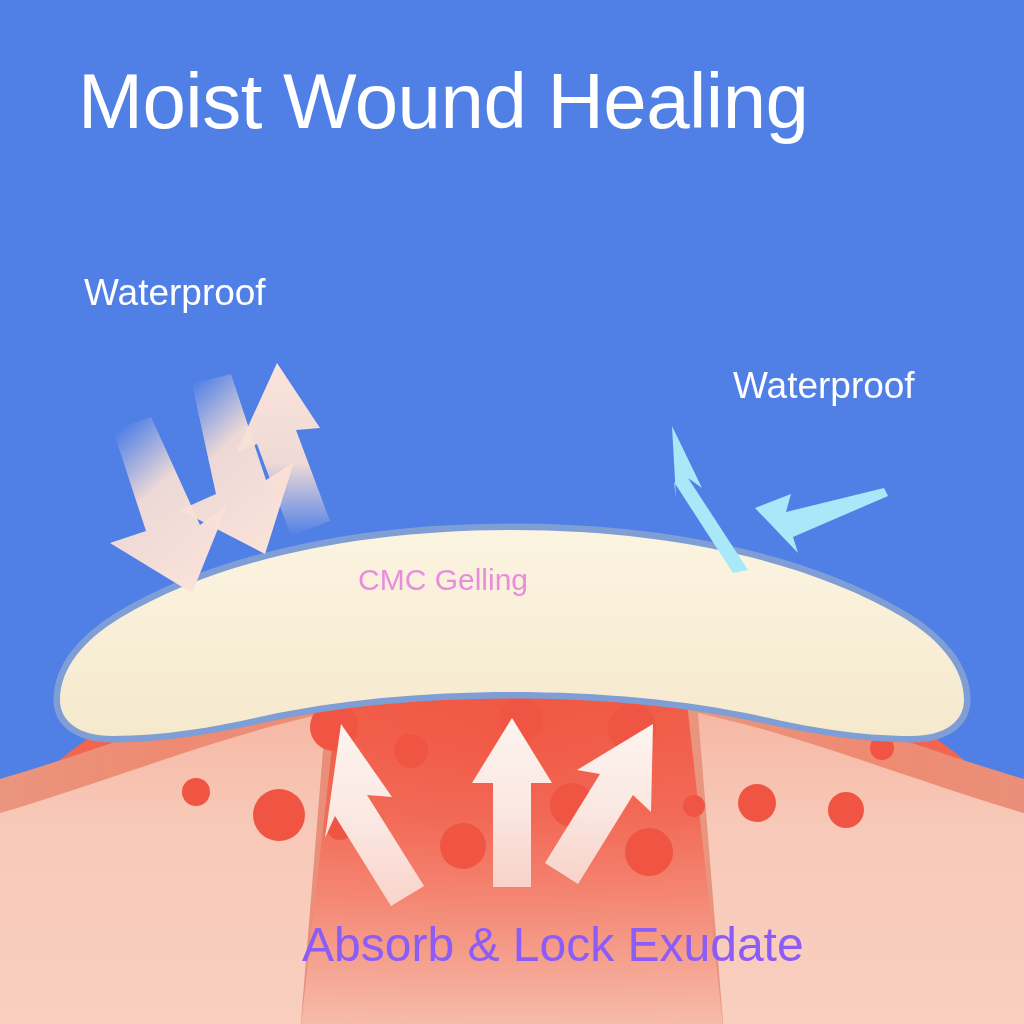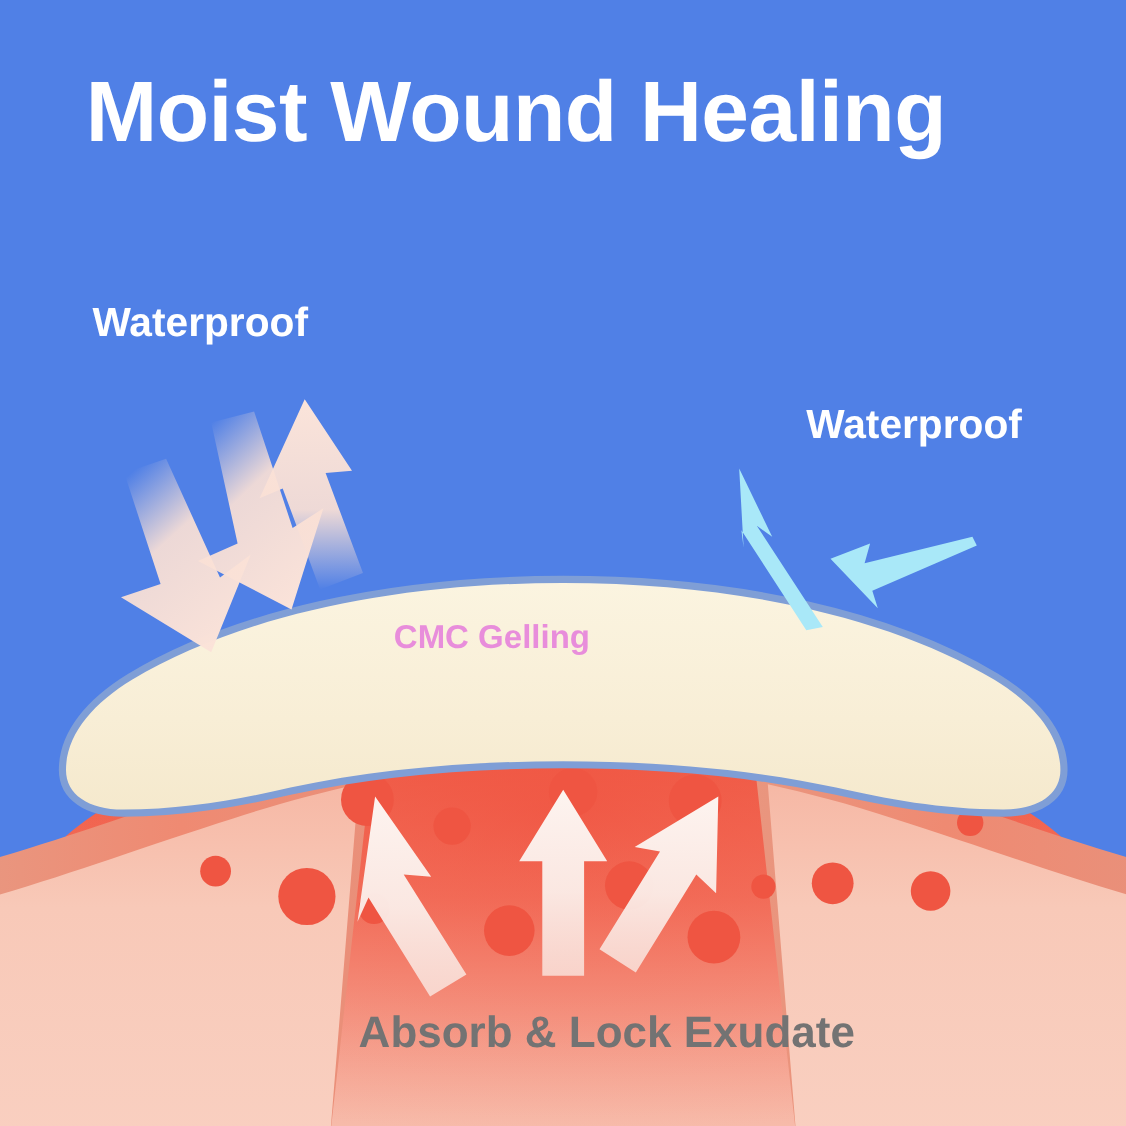--- a/index.html
+++ b/index.html
@@ -18,21 +18,21 @@
     position: absolute;
     top: 0;
     left: 0;
     width: 1024px;
     height: 1024px;
     display: block;
   }
   .lbl {
     position: absolute;
     font-family: "Liberation Sans", sans-serif;
-    font-weight: bold;
+    font-weight: normal;
     white-space: nowrap;
     pointer-events: none;
   }
   #title-text {
     left: 78px;
     top: 56px;
     font-size: 78px;
     color: #ffffff;
     letter-spacing: -0.5px;
   }
@@ -48,24 +48,24 @@
     font-size: 37px;
     color: #ffffff;
   }
   #cmc-text {
     left: 358px;
     top: 563px;
     font-size: 30px;
     color: #e88ddb;
   }
   #absorb-text {
-    left: 326px;
+    left: 302px;
     top: 917px;
-    font-size: 40px;
-    color: #737373;
+    font-size: 48px;
+    color: #8b5cf6;
   }
 </style>
 </head>
 <body>
 
 <div id="stage">
 
   <svg id="scene" viewBox="0 0 1024 1024">
     <defs>
       <linearGradient id="gradWound" x1="0" y1="0" x2="0" y2="1">

